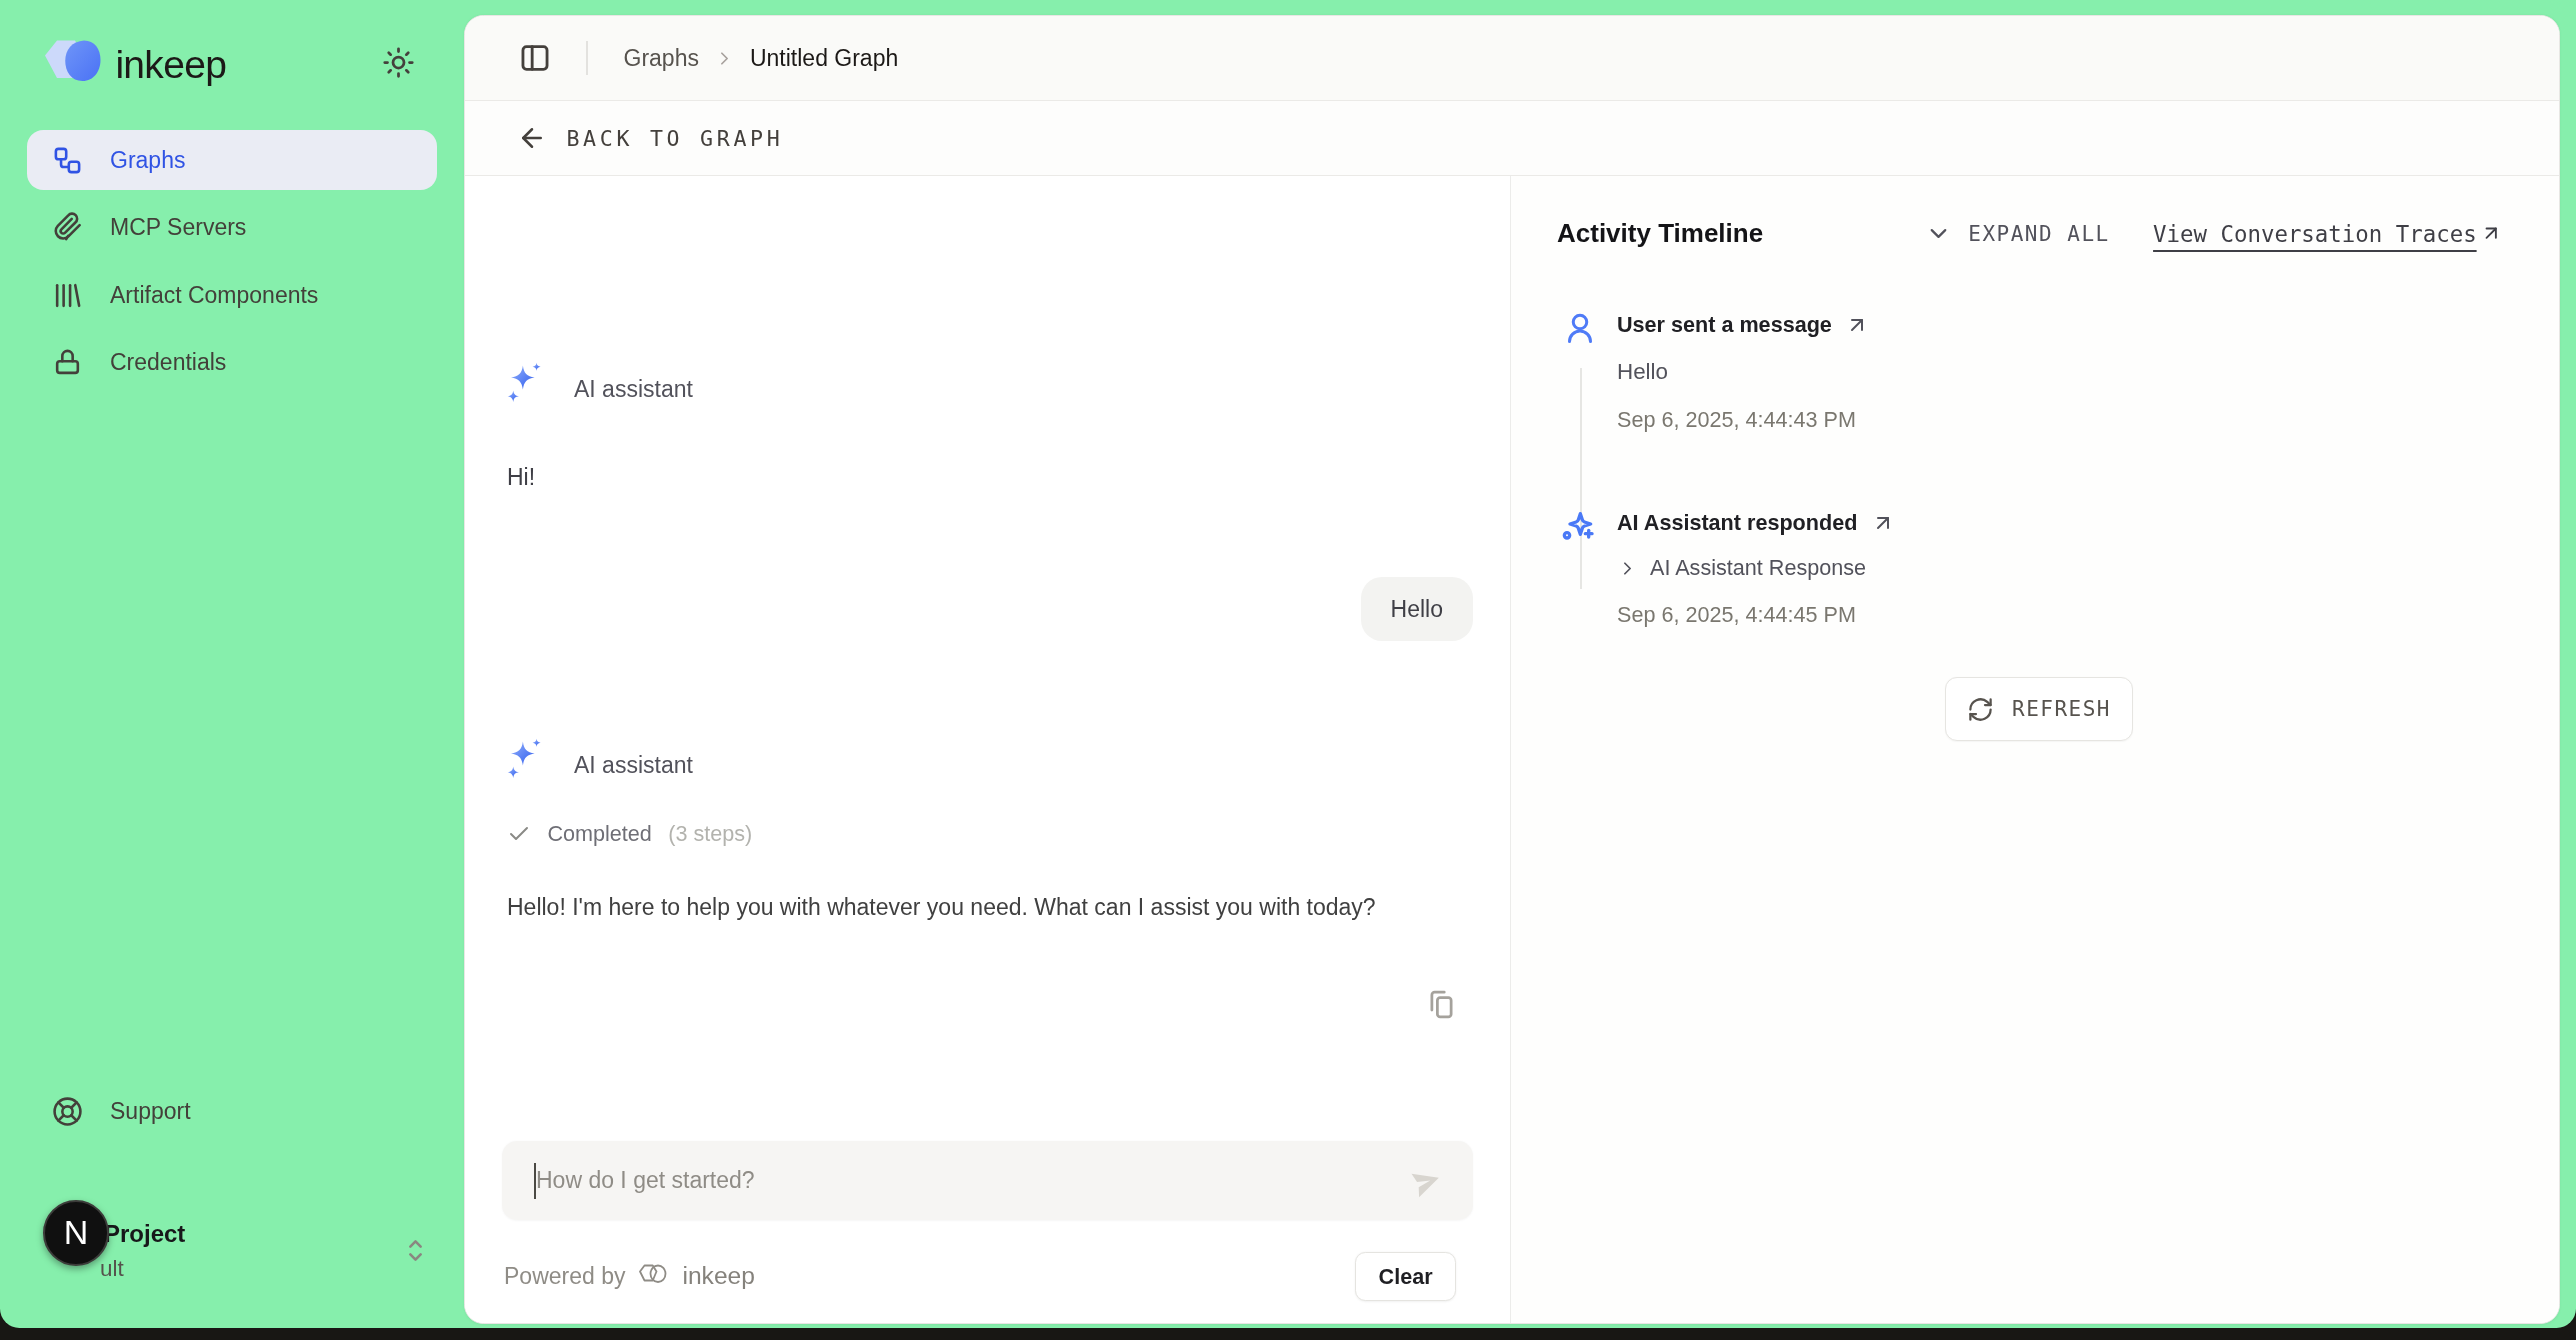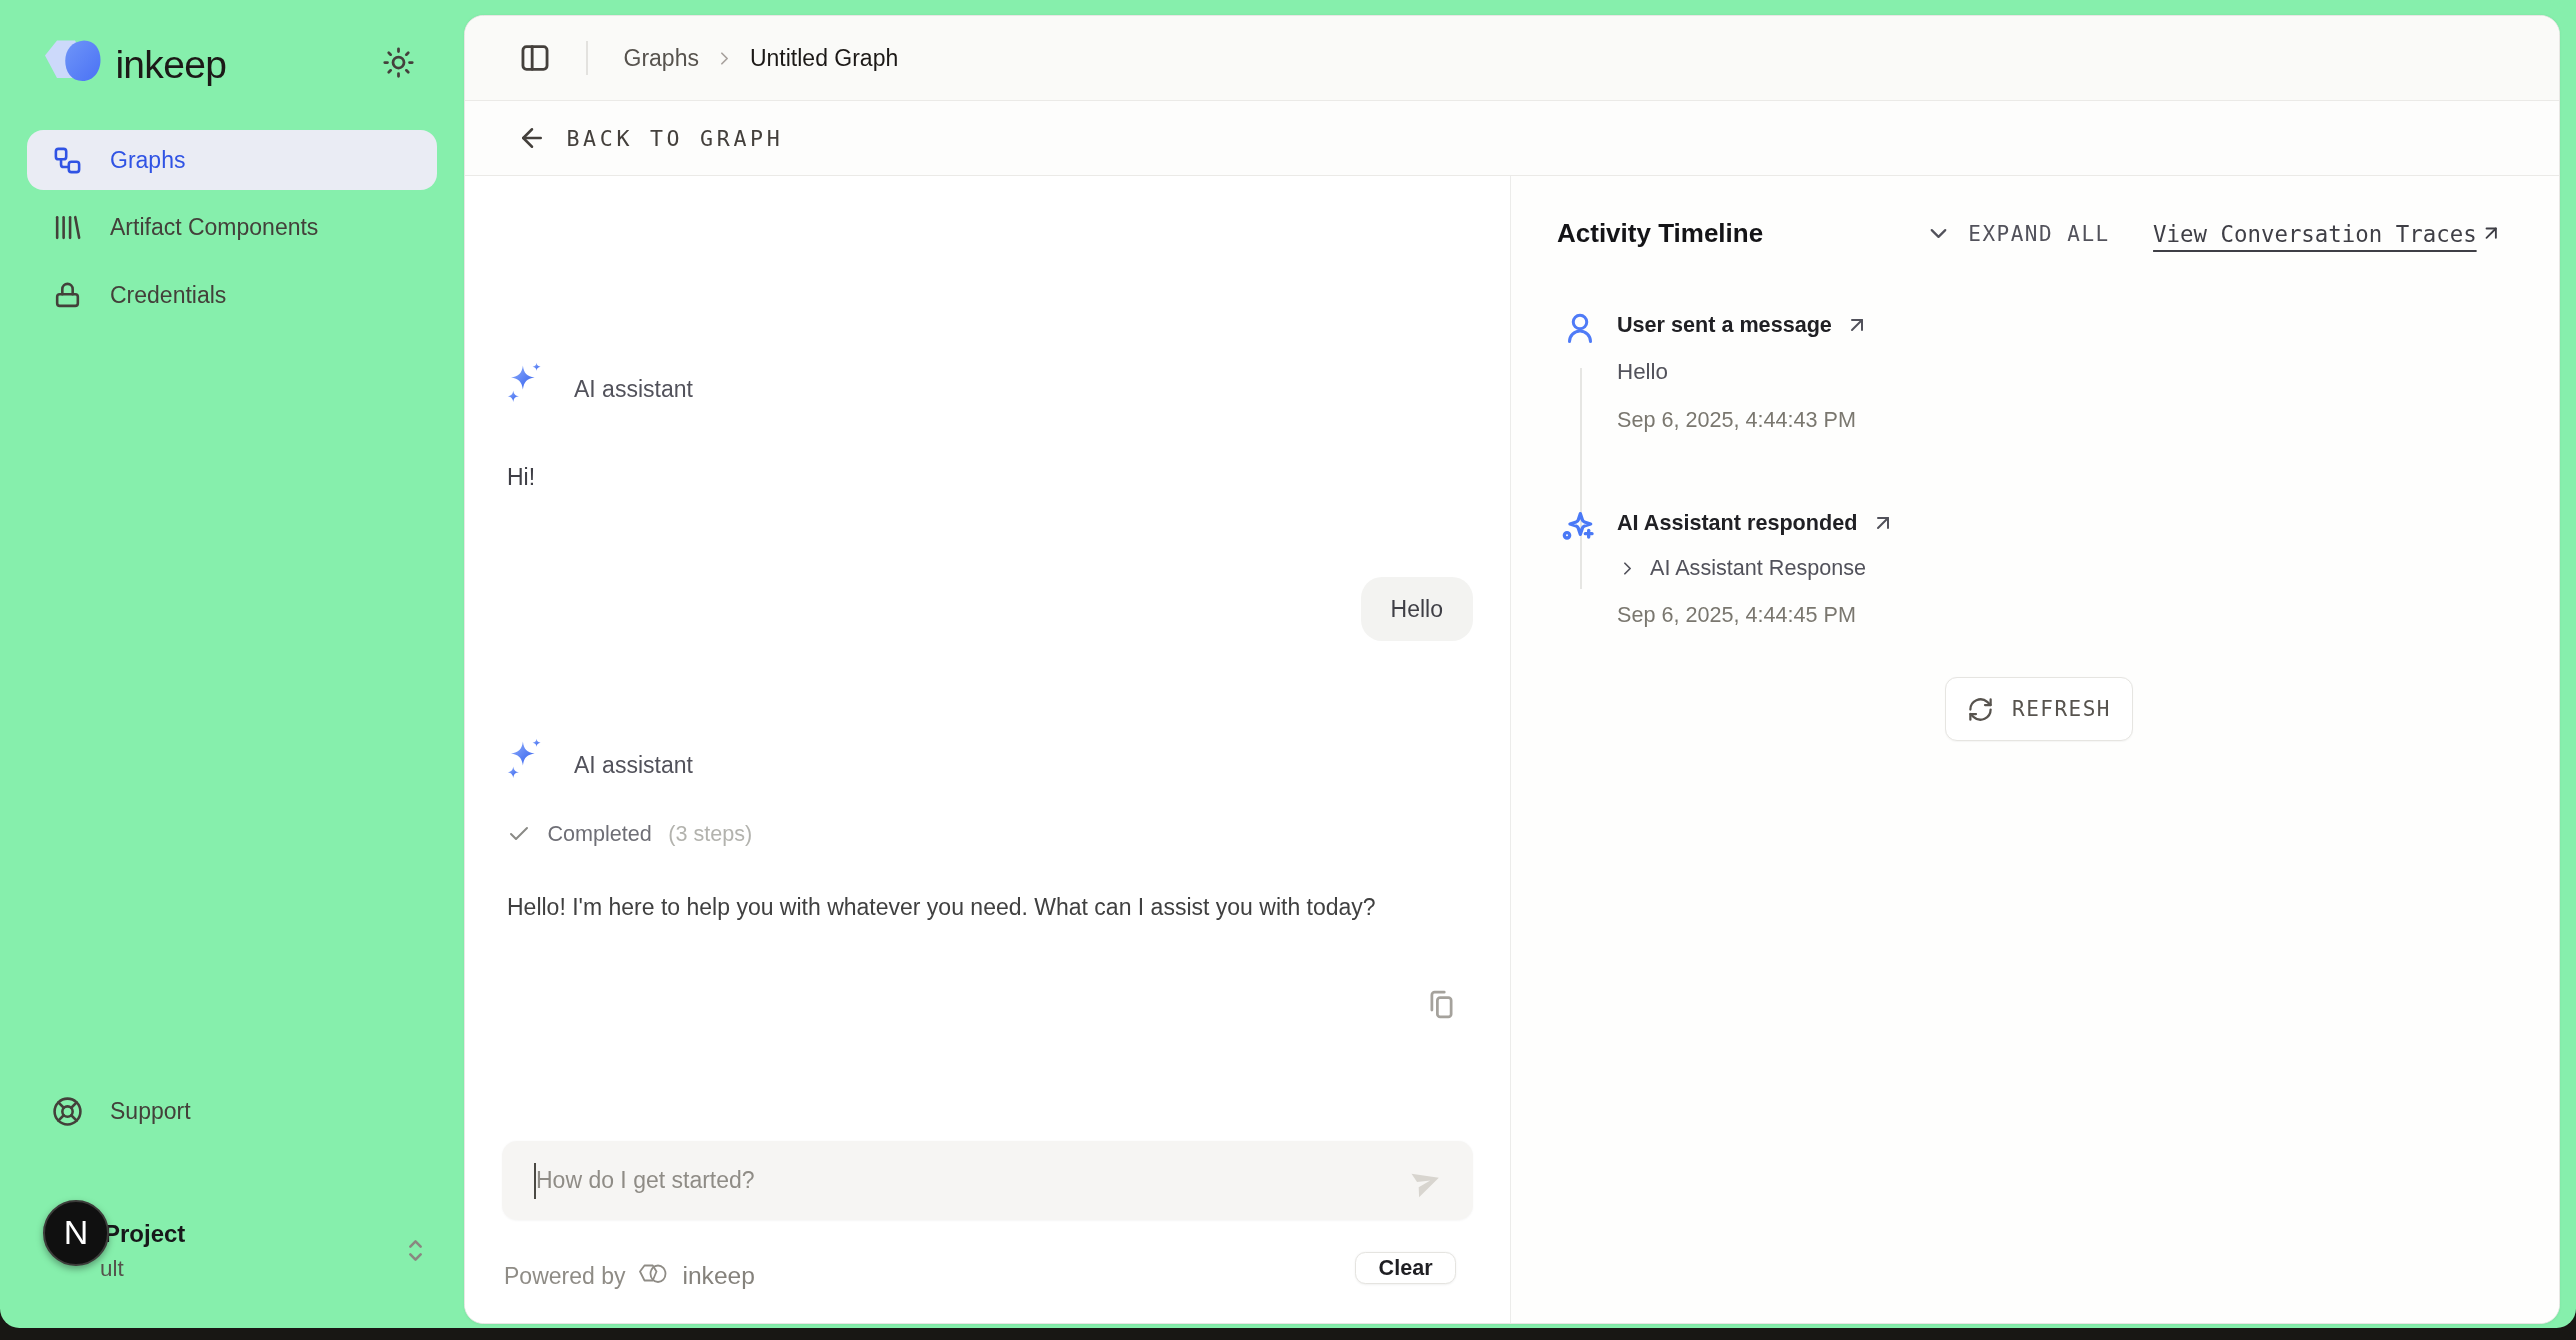--- a/index.html
+++ b/index.html
@@ -79,21 +79,21 @@
   .chat-input input { position:absolute; left:34px; top:0; height:100%; width:70%; border:none; outline:none;
                 background:transparent; font-family:"Liberation Sans",sans-serif; font-size:23px; color:#3f3f46; }
   .chat-input input::placeholder { color:#8f8c86; opacity:1; }
   .caret { position:absolute; left:32px; top:22.4px; width:2.2px; height:36px; background:#4b4943; }
   .send-btn { position:absolute; right:28px; top:21px; width:39px; height:39px; color:#d8d5cf;
               display:flex; align-items:center; justify-content:center; cursor:pointer; }
 
   .powered-row { position:absolute; left:39px; top:1085px; display:flex; align-items:center; gap:12px;
                  color:#8f8c86; font-size:23px; }
   .powered-brand { font-size:24.6px; color:#85827c; letter-spacing:0; }
-  .clear-btn { position:absolute; right:54px; top:1076px; height:32px; padding:0 22.4px; background:#fff;
+  .clear-btn { position:absolute; right:54px; top:1076px; height:49px; padding:0 22.4px; background:#fff;
                border:0.7px solid #e5e4e0; border-radius:10.4px; font-size:21.6px; font-weight:700; color:#1f1f23;
                display:flex; align-items:center; box-shadow:0 0.7px 2.2px rgba(0,0,0,.06); cursor:pointer;margin-left:20px; }
 
   
   .panel-header { position:absolute; left:46px; right:57px; top:42px; display:flex; align-items:center; }
   .panel-title { font-size:26px; font-weight:700; color:#141417; }
   .ph-controls { margin-left:auto; display:flex; align-items:center; gap:27px; }
   .expand-all { display:flex; align-items:center; gap:16.4px; color:#52525b; cursor:pointer; }
   .expand-all-label { font-size:21px; letter-spacing:1.5px; }
   .view-traces { display:flex; align-items:center; gap:3px; color:#3f3f46; margin-left:16.4px; cursor:pointer; }
@@ -155,20 +155,29 @@
       <div class="nav">
         <div class="nav-item active">
           <span class="nicon">
             <svg width="31" height="31" viewBox="0 0 24 24" fill="none" stroke="#3053e4" stroke-width="2" stroke-linecap="round" stroke-linejoin="round">
                 <rect width="8" height="8" x="3" y="3" rx="2"></rect>
                 <path d="M7 11v4a2 2 0 0 0 2 2h4"></path>
                 <rect width="8" height="8" x="13" y="13" rx="2"></rect>
               </svg>
           </span>
           <span class="nlabel">Graphs</span>
+        </div>
+        <div class="nav-item">
+          <span class="nicon">
+            <svg width="31" height="31" viewBox="0 0 24 24" fill="none" stroke="currentColor" stroke-width="2" stroke-linecap="round" stroke-linejoin="round">
+                <path d="m21.4 10.2-8.7 8.7a5.8 5.8 0 0 1-8.2-8.2l8.1-8.1a3.9 3.9 0 1 1 5.5 5.5l-8.1 8a1.9 1.9 0 0 1-2.7-2.7l8-8.1"></path>
+                <path d="M12.5 18.5 11 21"></path>
+              </svg>
+          </span>
+          <span class="nlabel">MCP Servers</span>
         </div>
         <div class="nav-item">
           <span class="nicon">
             <svg width="31" height="31" viewBox="0 0 24 24" fill="none" stroke="currentColor" stroke-width="2" stroke-linecap="round">
                 <path d="M4 4v16"></path>
                 <path d="M9 4v16"></path>
                 <path d="M14 4v16"></path>
                 <path d="m18 4 3 16"></path>
               </svg>
           </span>

